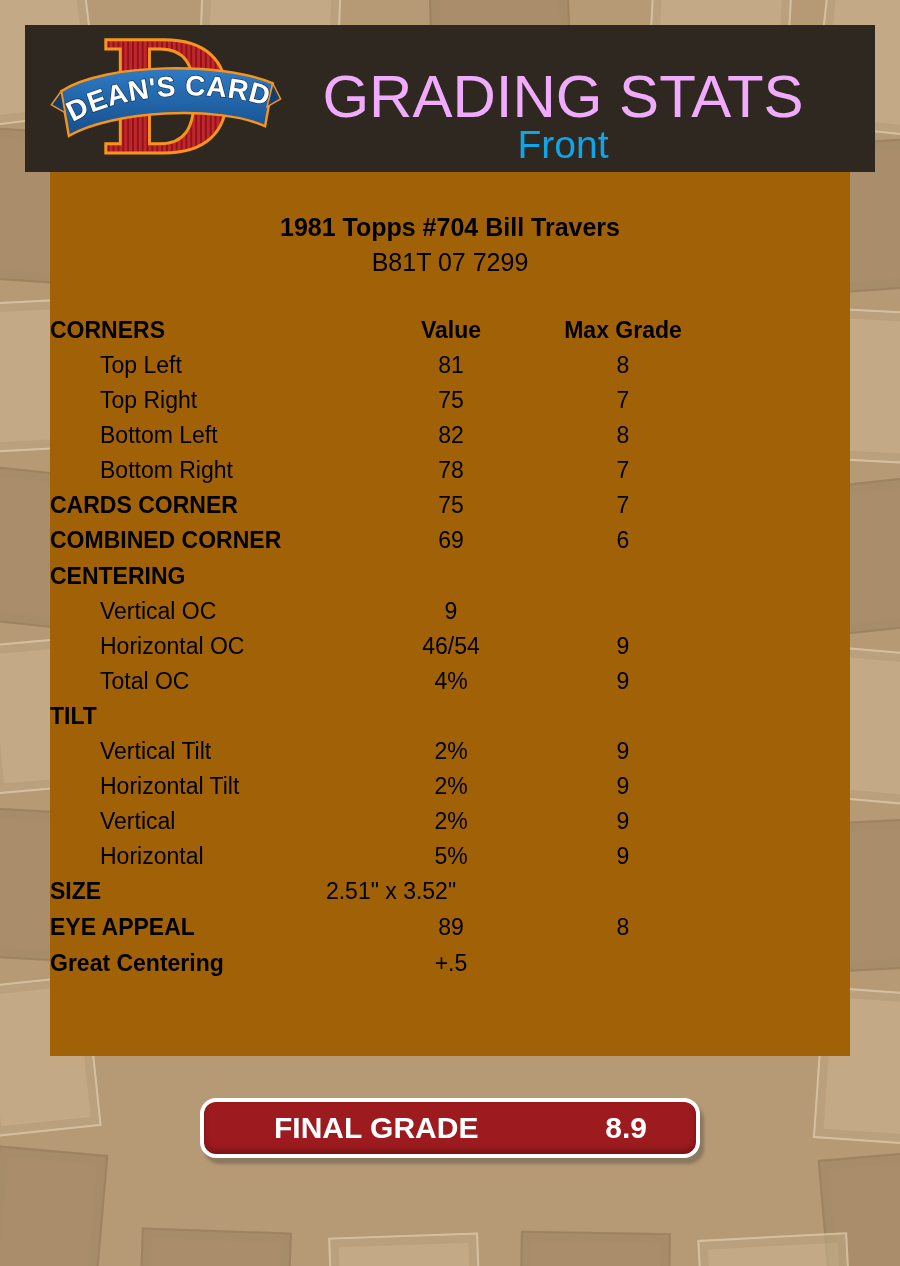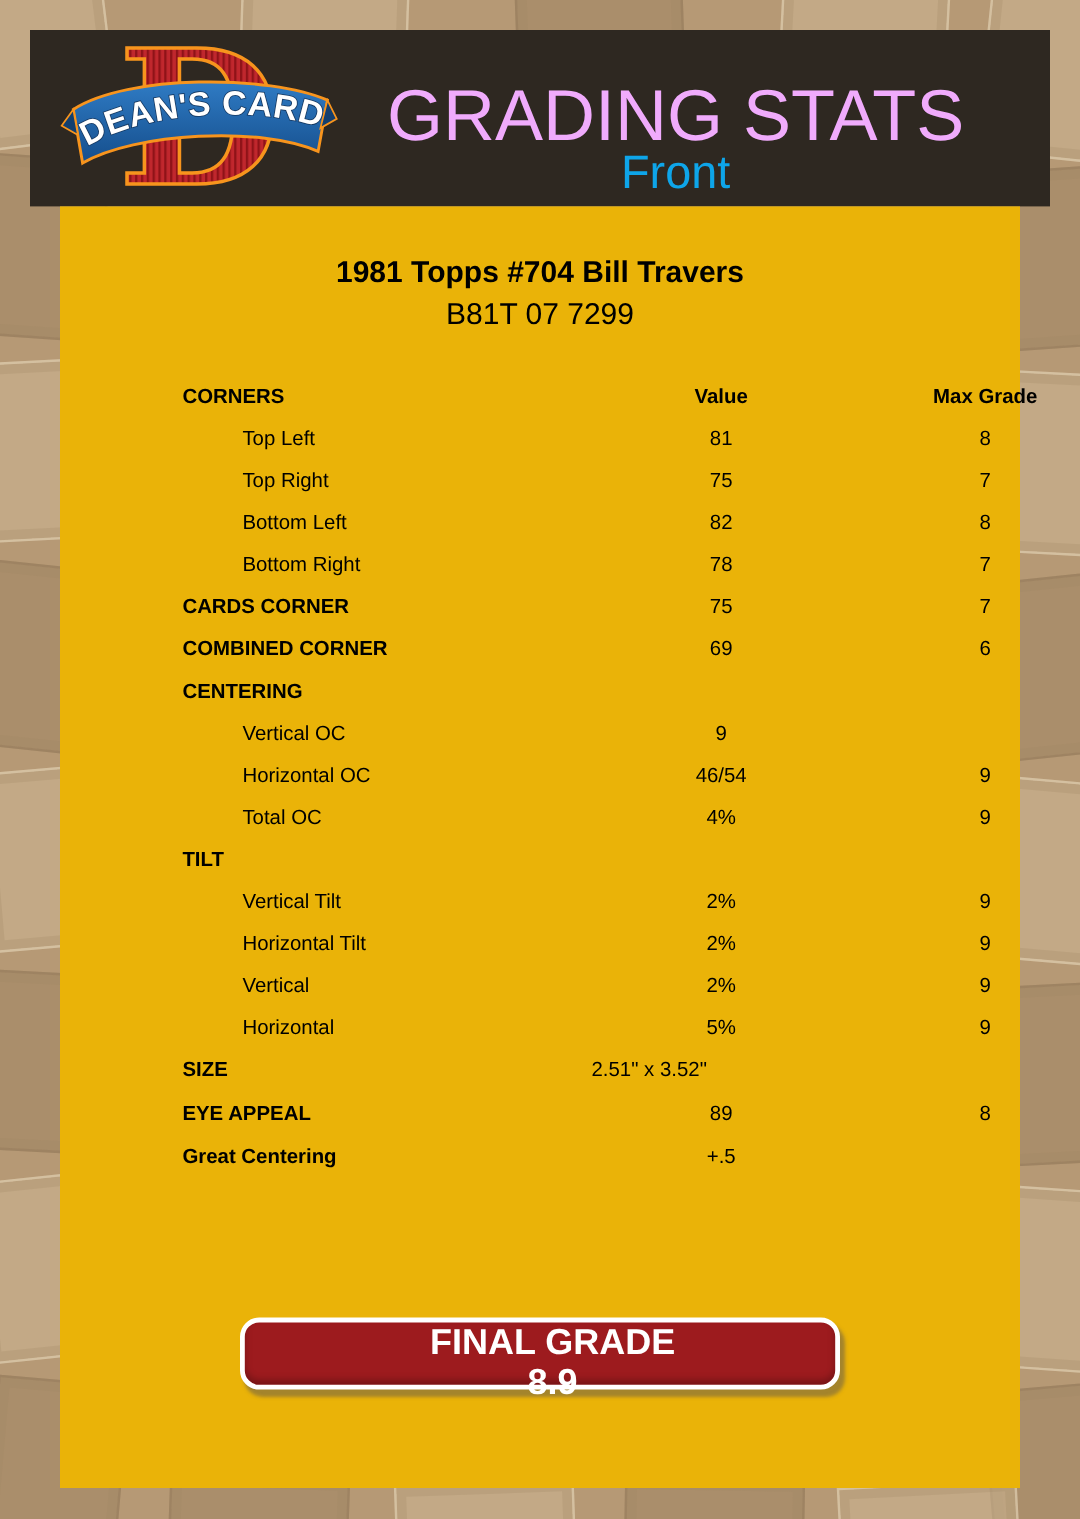--- a/index.html
+++ b/index.html
@@ -28,51 +28,51 @@
     position:absolute;left:538px;top:38px;transform:translateX(-50%);
     font-size:60px;line-height:44px;color:#f0abfc;white-space:nowrap;margin-top:12px;
   }
   .page-subtitle{
     position:absolute;left:538px;top:100px;transform:translateX(-50%);
     font-size:39px;line-height:40px;color:#0ea5e9;white-space:nowrap;
   }
 
   
   .panel{
-    position:absolute;left:50px;top:172px;width:800px;height:1068px;
-    background:#eab308;
+    position:absolute;left:50px;top:172px;width:800px;height:884px;
+    background:#a16207;
   }
   .card-title{
     padding-top:38px;text-align:center;
     font-size:25px;line-height:35px;font-weight:bold;
   }
   .card-code{text-align:center;font-size:25px;line-height:35px;}
 
   
   .stats{margin-top:33px;}
   .row{
     display:grid;grid-template-columns:291px 220px 124px;
-    padding-left:102px;font-size:17px;line-height:35px;gap:48px;
+    font-size:23px;line-height:35px;
   }
   .row .value,.row .max{text-align:center;}
   .row.header-row{font-weight:bold;}
   .row.section .label,.row.strong .label{font-weight:bold;}
   .row.sub .label{padding-left:50px;}
   .row.gap{margin-top:1px;}
   .row.wide-value .value{transform:translateX(-60px);white-space:nowrap;}
 
   
   .final-grade{
     position:absolute;left:150px;top:926px;width:500px;height:60px;
     box-sizing:border-box;border:4px solid #fff;border-radius:16px;
     background:#9d1b1e;
     box-shadow:4px 6px 3px rgba(105,92,74,.55), inset 0 -4px 6px rgba(0,0,0,.25);
     display:flex;align-items:center;justify-content:space-between;
     padding:0 49px 0 70px;
-    color:#fff;font-size:30px;font-weight:bold;cursor:pointer;flex-direction:column;
+    color:#fff;font-size:30px;font-weight:bold;cursor:pointer;
   }
 </style>
 </head>
 <body>
 
 <div class="page">
 
   <div>
     <div class="ghost" style="left:-18px;top:-30px;width:110px;height:150px;transform:rotate(-7deg);"></div>
     <div class="ghost dark" style="left:-25px;top:130px;width:112px;height:152px;transform:rotate(4deg);"></div>

